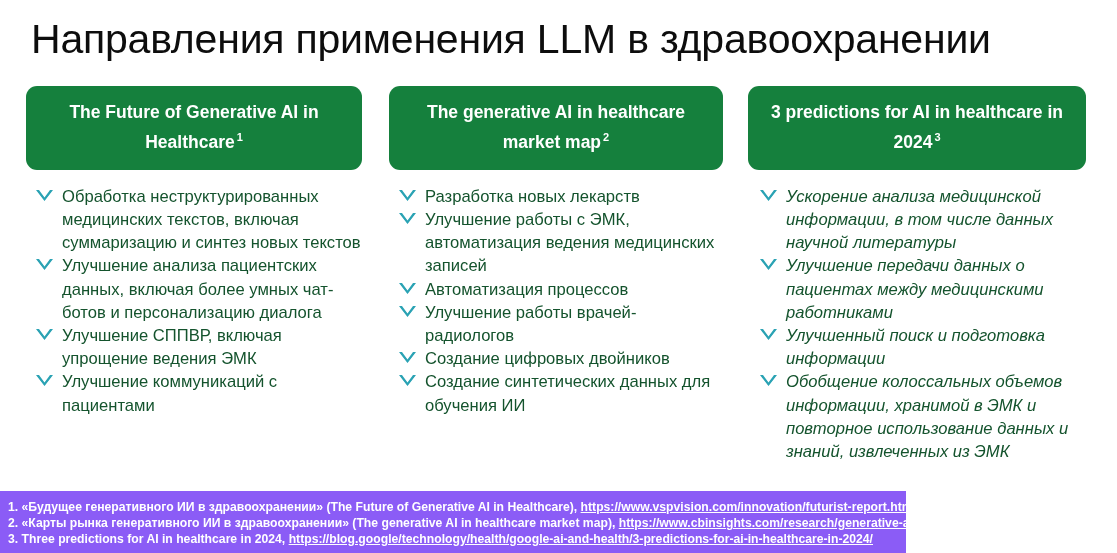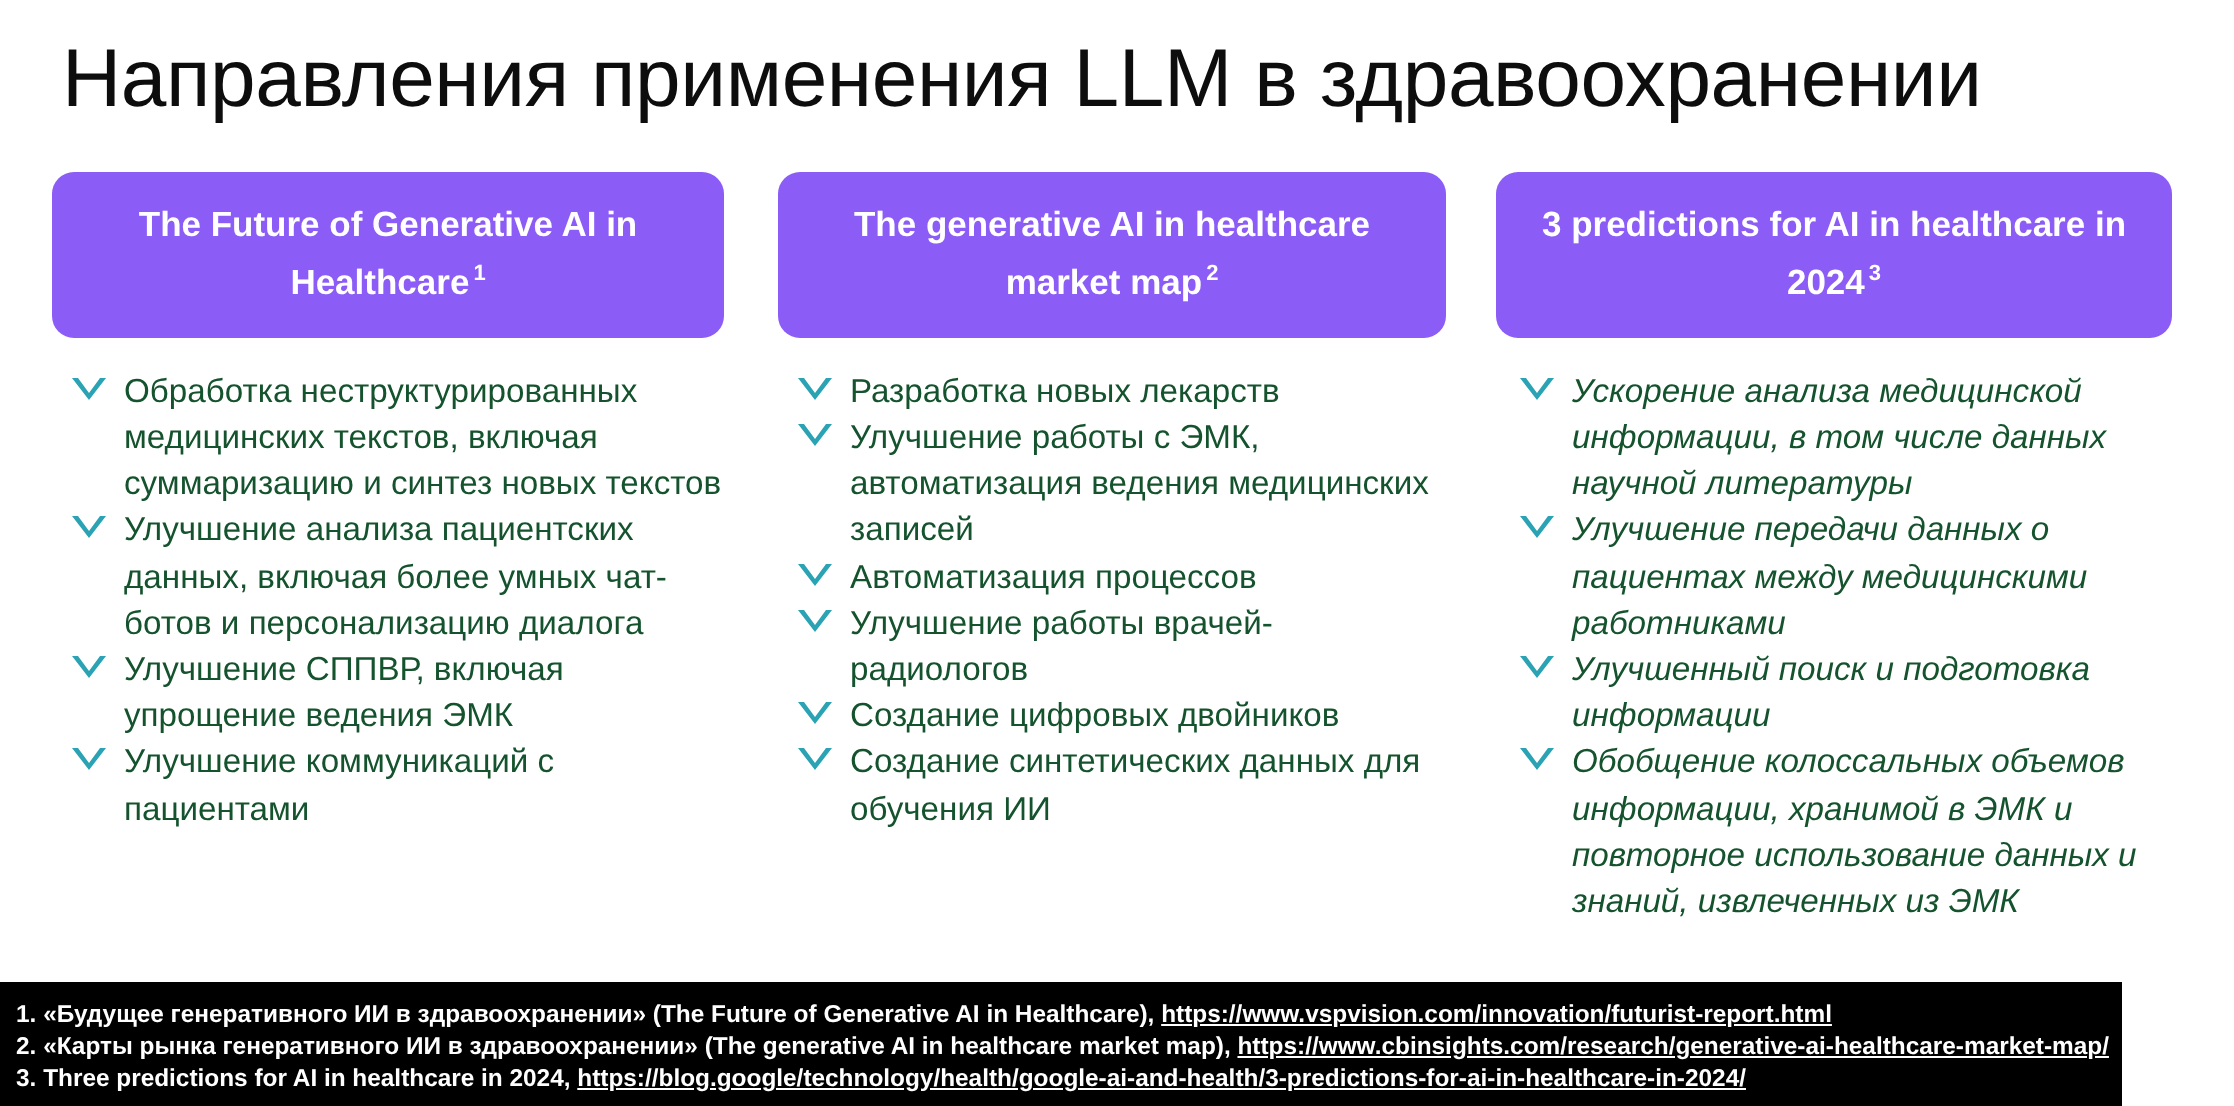--- a/index.html
+++ b/index.html
@@ -41,21 +41,21 @@
   }
   .column {
     position: absolute;
     top: 0;
   }
   .column.c0 { left: 26px;  width: 336px; }
   .column.c1 { left: 389px; width: 334px; }
   .column.c2 { left: 748px; width: 338px; }
 
   .col-header {
-    background: #8b5cf6;
+    background: #15803d;
     border-radius: 11px;
     color: #ffffff;
     text-align: center;
     font-size: 17.5px;
     font-weight: bold;
     line-height: 25px;
     padding: 14px 12px 15px 12px;
     box-sizing: border-box;
     min-height: 64px;
     display: flex;
@@ -92,23 +92,23 @@
     width: 19px;
     height: 14px;
   }
   .column.c2 .chev { left: 11px; }
 
   
   .footnotes {
     position: absolute;
     left: 0;
     top: 491px;
-    width: 1061px;
+    width: 906px;
     height: 62px;
-    background: #000000;
+    background: #8b5cf6;
     color: #ffffff;
     box-sizing: border-box;
     padding: 8px 0 0 8px;
   }
   .footnote {
     font-size: 12.2px;
     line-height: 16px;
     white-space: nowrap;
     font-weight: bold;
     color: #ffffff;

